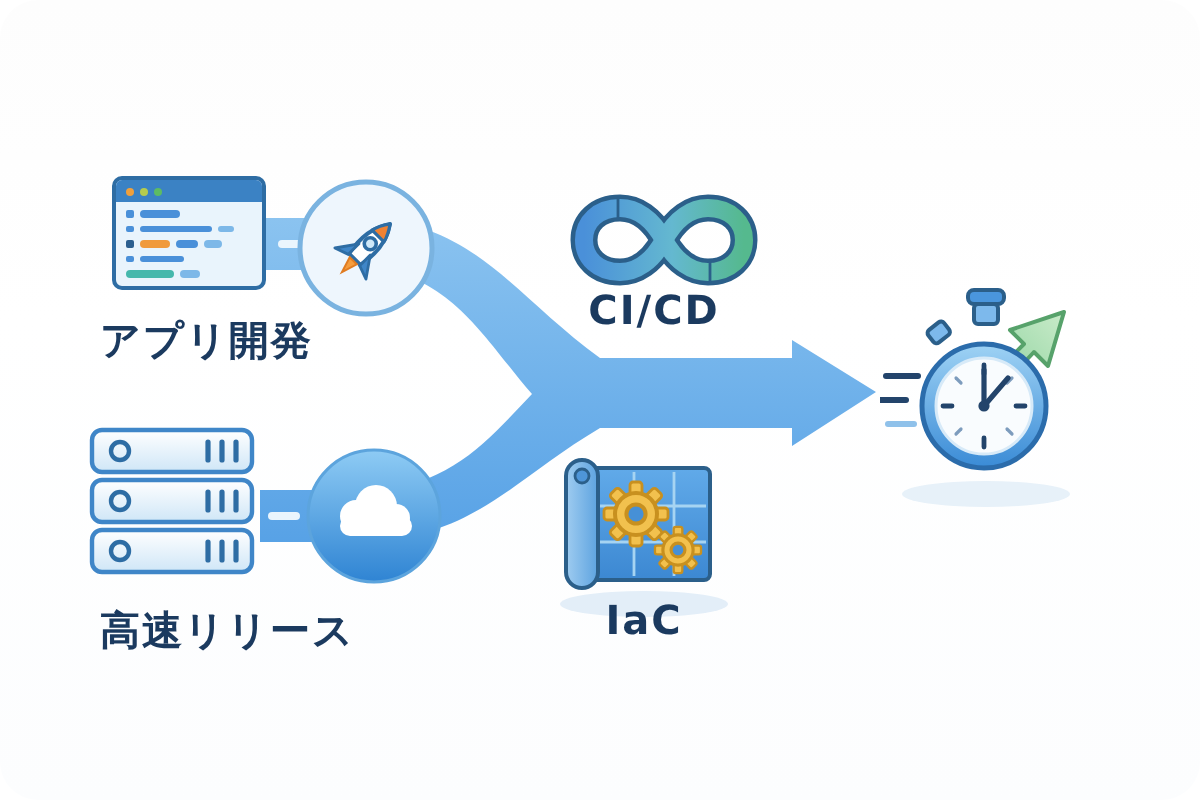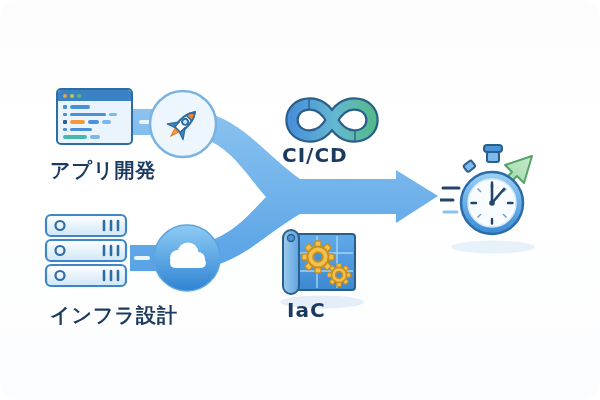--- a/index.html
+++ b/index.html
@@ -7,21 +7,21 @@
     position:relative;width:600px;height:400px;overflow:hidden;
     background:linear-gradient(180deg,#fdfdfd 0%,#ffffff 40%,#fcfdfe 100%);
     font-family:"DejaVu Sans","Liberation Sans",sans-serif;
     border-radius:19px;
   }
   .abs{position:absolute;}
   .label{
     position:absolute;font-weight:bold;color:#1b3a5f;font-size:20px;
     letter-spacing:1px;white-space:nowrap;
   }
-  .label.center{}
+  .label.center{text-align:center;}
   
   .window{
     position:absolute;left:56px;top:88px;width:77px;height:57px;
     background:#e9f4fc;border:2px solid #2e6da4;border-radius:5px;
     box-sizing:border-box;overflow:hidden;
   }
   .titlebar{height:11px;background:#3b82c4;display:flex;align-items:center;gap:3px;padding-left:5px;}
   .dot{width:4px;height:4px;border-radius:50%;}
   .dot.o{background:#f0a03c;} .dot.g1{background:#b5cc4e;} .dot.g2{background:#5dbb63;}
   .code{padding:4px 5px 0 5px;}
@@ -151,21 +151,21 @@
     </defs>
     <circle cx="37" cy="36" r="33" fill="url(#cloudGrad)" stroke="#5ca4dd" stroke-width="1.5"></circle>
     <g fill="#ffffff">
       <circle cx="28" cy="36" r="8"></circle>
       <circle cx="38" cy="31" r="10.5"></circle>
       <circle cx="48" cy="37" r="7"></circle>
       <rect x="20" y="36" width="36" height="10" rx="5"></rect>
     </g>
   </svg>
 
-  <div class="label" style="left:50px;top:302px">インフラ設計</div>
+  <div class="label" style="left:50px;top:302px">高速リリース</div>
 
   <svg class="abs" style="left:280px;top:92px" width="110" height="56" viewBox="280 92 110 56">
     <defs>
       <linearGradient id="infGrad" gradientUnits="userSpaceOnUse" x1="292" y1="120" x2="372" y2="120">
         <stop offset="0" stop-color="#4a90d9"></stop>
           <stop offset="0.55" stop-color="#64b8d0"></stop>
           <stop offset="1" stop-color="#55b98e"></stop>
       </linearGradient>
     </defs>
     <path fill="none" stroke="#2b5f8a" stroke-width="13.5" stroke-linejoin="round" d="

